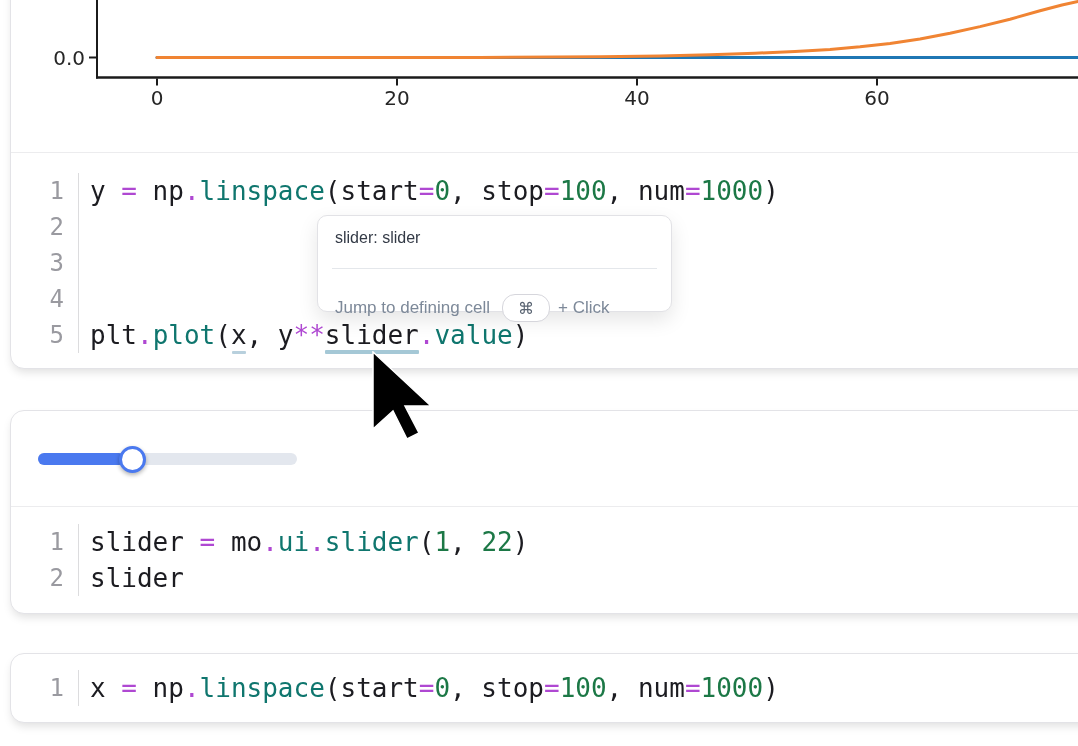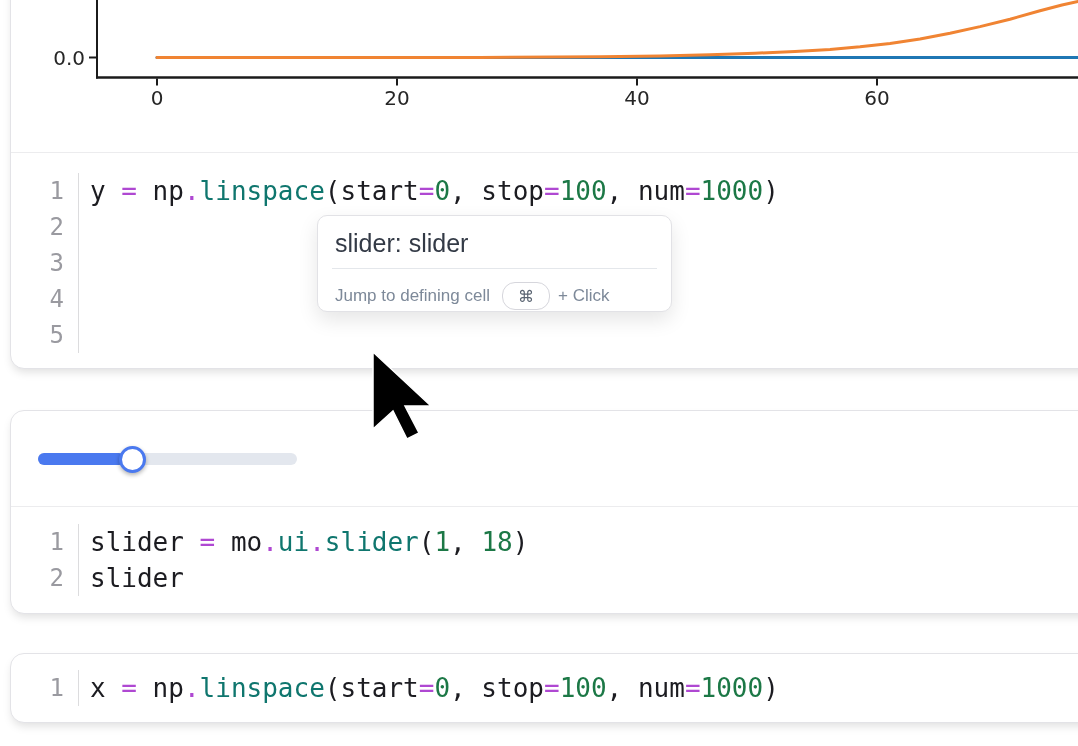--- a/index.html
+++ b/index.html
@@ -40,23 +40,23 @@
   .slider-fill{position:absolute;left:0;top:7px;width:87px;height:12px;border-radius:6px;
                background:#4a79ef;}
   .slider-thumb{position:absolute;left:81px;top:0;width:27px;height:27px;border-radius:50%;
                 background:#fff;border:3px solid #4a79ef;box-sizing:border-box;
                 box-shadow:0 2px 4px rgba(0,0,0,0.3);}
 
   
   .tooltip{position:absolute;left:317px;top:215px;width:353px;height:95px;background:#fff;
            border:1px solid #e2e2e6;border-radius:10px;z-index:5;
            box-shadow:0 8px 20px rgba(0,0,0,0.10);}
-  .tt-title{position:absolute;left:17px;top:13px;font-size:25px;color:#333a46;}
+  .tt-title{position:absolute;left:17px;top:13px;font-size:16px;color:#333a46;}
   .tt-div{position:absolute;left:14px;right:14px;top:52px;height:1px;background:#e4e7eb;}
-  .tt-footer{position:absolute;left:17px;right:10px;top:64px;height:32px;display:flex;
+  .tt-footer{position:absolute;left:17px;right:10px;top:76px;height:32px;display:flex;
              align-items:center;color:#7d8999;font-size:17px;}
   .tt-kbd{display:inline-flex;align-items:center;justify-content:center;margin:0 8px 0 12px;
           min-width:46px;height:26px;border:1.5px solid #d6d6dc;border-radius:13px;
           color:#5a6472;font-size:16px;background:#fff;}
 
   
   #cursor{position:absolute;left:372px;top:351px;z-index:10;}
 </style>
 </head>
 <body>
@@ -74,20 +74,21 @@
       </div>
       <div class="crow">
         <span class="ln">3</span>
         <span class="ctext"></span>
       </div>
       <div class="crow">
         <span class="ln">4</span>
       </div>
       <div class="crow">
         <span class="ln">5</span>
+        <span class="ctext"><span class="tp">plt</span><span class="to">.</span><span class="tf">plot</span><span class="tp">(</span><span class="tv">x</span><span class="tp">, y</span><span class="to">**</span><span class="tvh">slider</span><span class="to">.</span><span class="tf">value</span><span class="tp">)</span></span>
       </div>
     </div>
 </div>
 
 <svg id="chart-svg" width="1078" height="116">
     <line x1="97" y1="0" x2="97" y2="78.5" stroke="#1b1b1b" stroke-width="2"></line>
     <line x1="96" y1="77.5" x2="1078" y2="77.5" stroke="#1b1b1b" stroke-width="2.5"></line>
     <line x1="89" y1="57.5" x2="97" y2="57.5" stroke="#1b1b1b" stroke-width="2"></line>
     <text x="85" y="64.5" text-anchor="end">0.0</text>
     <line x1="157" y1="78.5" x2="157" y2="85.5" stroke="#1b1b1b" stroke-width="2"></line>
@@ -105,21 +106,21 @@
 <div class="cell" id="cell2" style="top:410px;height:202px;">
   <div class="slider-wrap">
     <div class="slider-track"></div>
     <div class="slider-fill"></div>
     <div class="slider-thumb"></div>
   </div>
   <div class="divider" style="top:95px;"></div>
   <div class="code-block" style="top:113px;">
       <div class="crow">
         <span class="ln">1</span>
-        <span class="ctext"><span class="tp">slider </span><span class="to">=</span><span class="tp"> mo</span><span class="to">.</span><span class="tf">ui</span><span class="to">.</span><span class="tf">slider</span><span class="tp">(</span><span class="tn">1</span><span class="tp">, </span><span class="tn">18</span><span class="tp">)</span></span>
+        <span class="ctext"><span class="tp">slider </span><span class="to">=</span><span class="tp"> mo</span><span class="to">.</span><span class="tf">ui</span><span class="to">.</span><span class="tf">slider</span><span class="tp">(</span><span class="tn">1</span><span class="tp">, </span><span class="tn">22</span><span class="tp">)</span></span>
       </div>
       <div class="crow">
         <span class="ln">2</span>
         <span class="ctext"><span class="tp">slider</span></span>
       </div>
     </div>
 </div>
 
 <div class="cell" id="cell3" style="top:653px;height:68px;">
   <div class="code-block" style="top:16px;">

